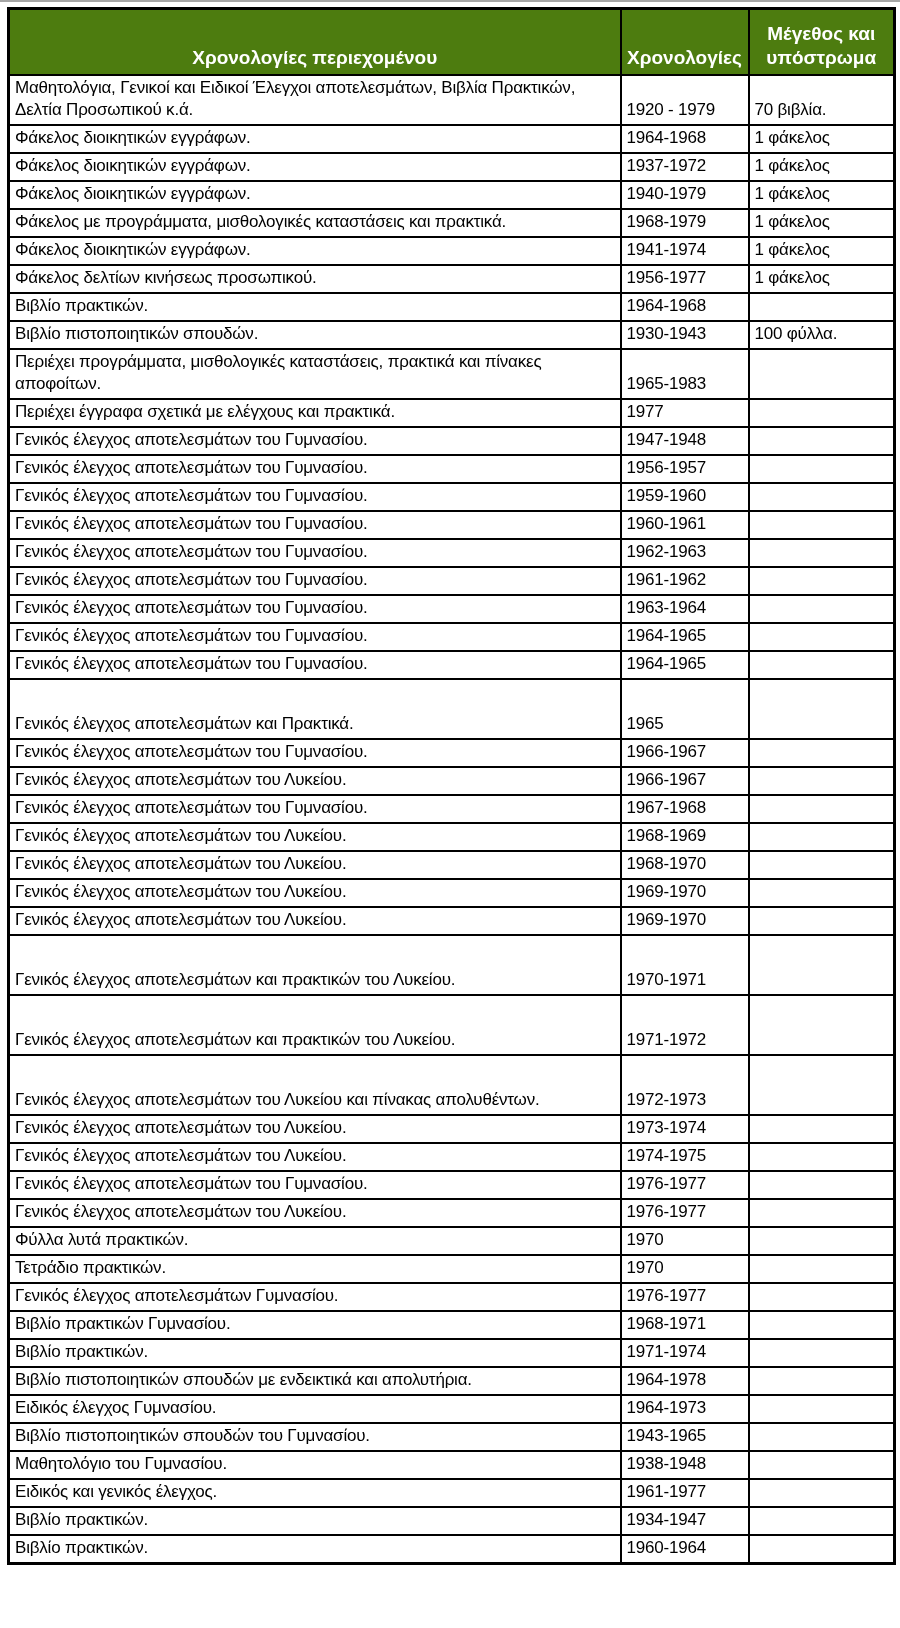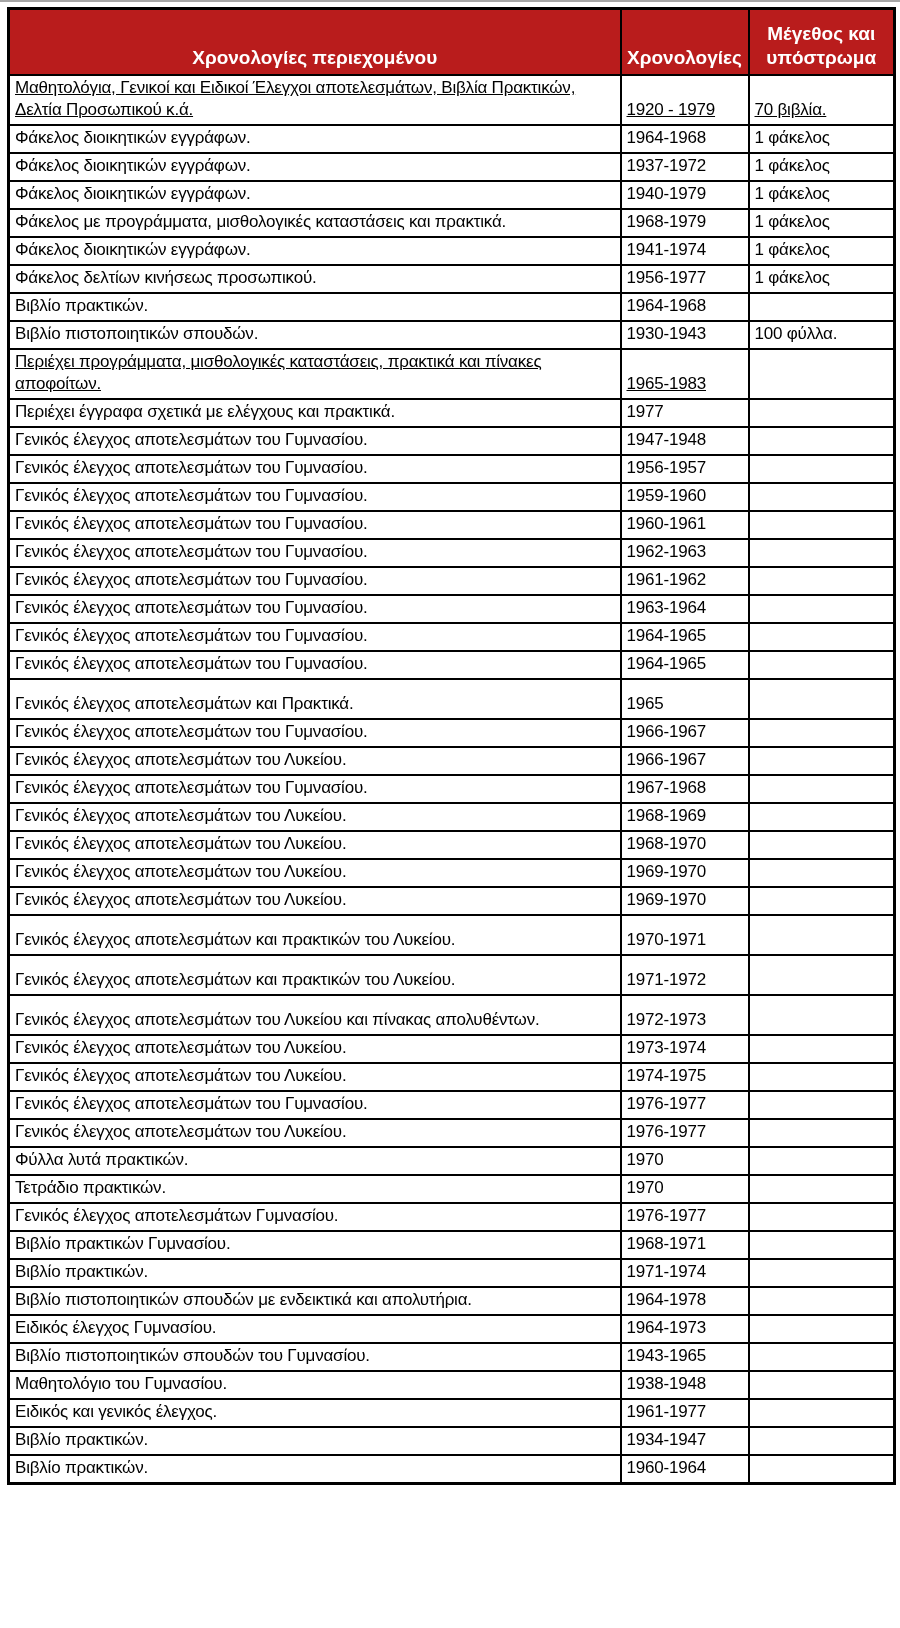--- a/index.html
+++ b/index.html
@@ -35,40 +35,40 @@
   }
   col.c1 { width: 612px; }
   col.c2 { width: 128px; }
   col.c3 { width: 146px; }
   th, td {
     border: 2px solid #000000;
     vertical-align: bottom;
     overflow: hidden;
   }
   thead th {
-    background: #b91c1c;
+    background: #4d7c0f;
     color: #ffffff;
     font-weight: bold;
     font-size: 19px;
     line-height: 24px;
     height: 58px;
     text-align: center;
     padding: 2px 4px 4px 4px;
   }
   tbody td {
     background: #ffffff;
     font-size: 17px;
     line-height: 22px;
     letter-spacing: -0.2px;
     padding: 1px 3px 3px 5px;
     text-align: left;
   }
   tr.row-normal { height: 25px; }
-  tr.row-tall   { height: 40px; }
-  tr.row-2line  { height: 48px; text-decoration: underline; }
+  tr.row-tall   { height: 60px; }
+  tr.row-2line  { height: 48px; }
 </style>
 </head>
 <body>
 
 <div class="page">
   <div class="scan-line"></div>
 
   <table class="archive">
     <colgroup>
       <col class="c1">

